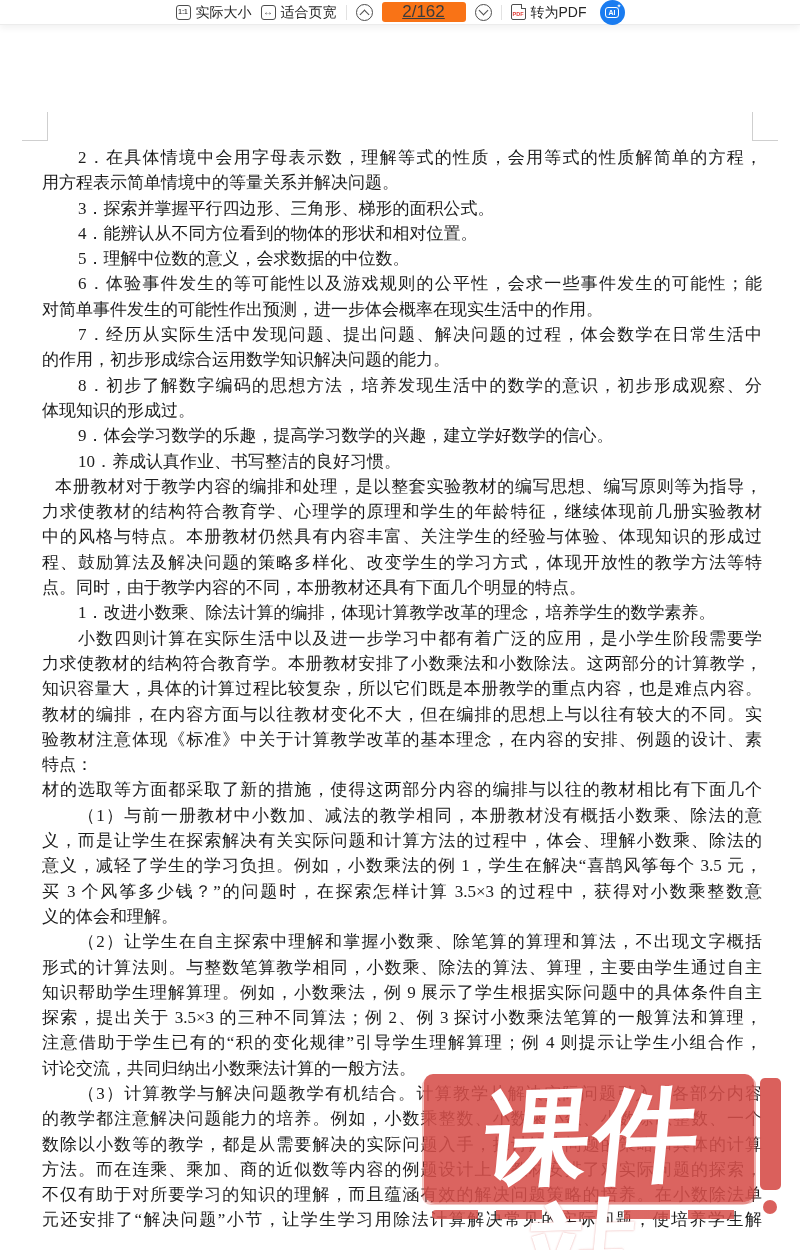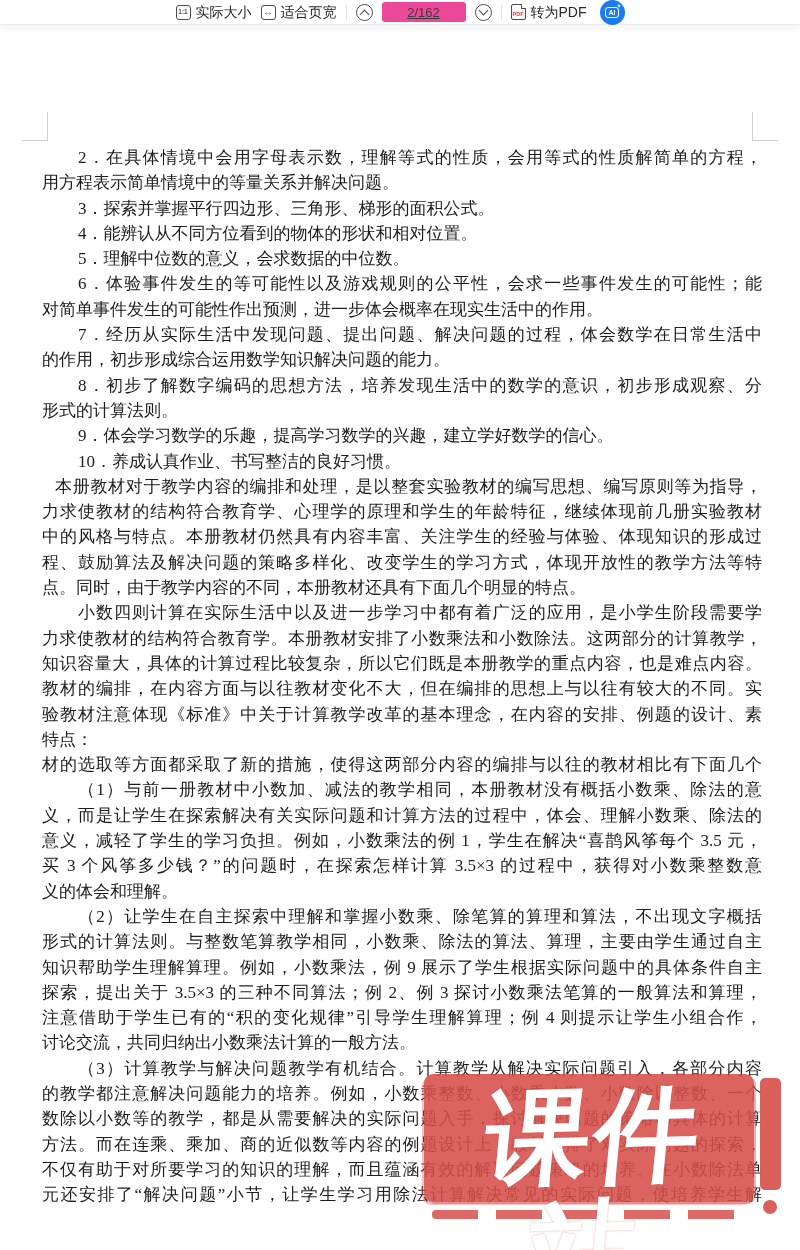--- a/index.html
+++ b/index.html
@@ -18,23 +18,23 @@
             display:flex; align-items:center; justify-content:center;
             font-size:6.5px; font-weight:bold; color:#4d4d4d; }
   .ic-fit { width:15px; height:15px; border:1.3px solid #4d4d4d; border-radius:3px;
             display:flex; align-items:center; justify-content:center;
             font-size:10px; color:#4d4d4d; }
   .ic-circle { width:17px; height:17px; border:1.4px solid #4d4d4d; border-radius:50%;
                display:flex; align-items:center; justify-content:center; }
   .chev { width:7px; height:7px; border-left:1.5px solid #4d4d4d; border-top:1.5px solid #4d4d4d; }
   .chev.up { transform:translateY(2px) rotate(45deg); }
   .chev.down { transform:translateY(-2px) rotate(-135deg); }
-  .pagebox { min-width:84px; height:20px; background:#ec4899; border-radius:3px;
+  .pagebox { min-width:84px; height:20px; background:#f97316; border-radius:3px;
              display:flex; align-items:center; justify-content:center;
-             font-size:13px; color:#3c3c3c;text-decoration:underline; }
+             font-size:17px; color:#3c3c3c;text-decoration:underline; }
   .ic-pdf { position:relative; width:15px; height:16px; border:1.3px solid #4d4d4d;
             border-radius:2px; }
   .ic-pdf .tag { position:absolute; left:1px; bottom:2px; font-size:5.5px; font-weight:bold;
                  color:#e03a34; letter-spacing:0; }
   .ic-pdf .fold { position:absolute; right:-1px; top:-1px; width:5px; height:5px;
                   background:#fff; border-left:1.3px solid #4d4d4d; border-bottom:1.3px solid #4d4d4d; }
   .ai-btn { width:25px; height:25px; border-radius:50%; background:#1a7cf0; cursor:pointer;
             display:flex; align-items:center; justify-content:center; position:relative;
             margin-left:4px; }
   .ai-inner { width:14px; height:11px; border:1.2px solid #fff; border-radius:3px;
@@ -119,28 +119,29 @@
       <div class="docline i2 j">2．在具体情境中会用字母表示数，理解等式的性质，会用等式的性质解简单的方程，</div>
       <div class="docline i0">用方程表示简单情境中的等量关系并解决问题。</div>
       <div class="docline i2">3．探索并掌握平行四边形、三角形、梯形的面积公式。</div>
       <div class="docline i2">4．能辨认从不同方位看到的物体的形状和相对位置。</div>
       <div class="docline i2">5．理解中位数的意义，会求数据的中位数。</div>
       <div class="docline i2 j">6．体验事件发生的等可能性以及游戏规则的公平性，会求一些事件发生的可能性；能</div>
       <div class="docline i0">对简单事件发生的可能性作出预测，进一步体会概率在现实生活中的作用。</div>
       <div class="docline i2 j">7．经历从实际生活中发现问题、提出问题、解决问题的过程，体会数学在日常生活中</div>
       <div class="docline i0">的作用，初步形成综合运用数学知识解决问题的能力。</div>
       <div class="docline i2 j">8．初步了解数字编码的思想方法，培养发现生活中的数学的意识，初步形成观察、分</div>
-      <div class="docline i0">形式的计算法则。</div>
+      <div class="docline i0">体现知识的形成过。</div>
       <div class="docline i2">9．体会学习数学的乐趣，提高学习数学的兴趣，建立学好数学的信心。</div>
       <div class="docline i2">10．养成认真作业、书写整洁的良好习惯。</div>
       <div class="docline i1 j">本册教材对于教学内容的编排和处理，是以整套实验教材的编写思想、编写原则等为指导，</div>
       <div class="docline i0 j">力求使教材的结构符合教育学、心理学的原理和学生的年龄特征，继续体现前几册实验教材</div>
       <div class="docline i0 j">中的风格与特点。本册教材仍然具有内容丰富、关注学生的经验与体验、体现知识的形成过</div>
       <div class="docline i0 j">程、鼓励算法及解决问题的策略多样化、改变学生的学习方式，体现开放性的教学方法等特</div>
       <div class="docline i0">点。同时，由于教学内容的不同，本册教材还具有下面几个明显的特点。</div>
+      <div class="docline i2">1．改进小数乘、除法计算的编排，体现计算教学改革的理念，培养学生的数学素养。</div>
       <div class="docline i2 j">小数四则计算在实际生活中以及进一步学习中都有着广泛的应用，是小学生阶段需要学</div>
       <div class="docline i0 j">力求使教材的结构符合教育学。本册教材安排了小数乘法和小数除法。这两部分的计算教学，</div>
       <div class="docline i0 j">知识容量大，具体的计算过程比较复杂，所以它们既是本册教学的重点内容，也是难点内容。</div>
       <div class="docline i0 j">教材的编排，在内容方面与以往教材变化不大，但在编排的思想上与以往有较大的不同。实</div>
       <div class="docline i0 j">验教材注意体现《标准》中关于计算教学改革的基本理念，在内容的安排、例题的设计、素</div>
       <div class="docline i0">特点：</div>
       <div class="docline i0 j">材的选取等方面都采取了新的措施，使得这两部分内容的编排与以往的教材相比有下面几个</div>
       <div class="docline i2 j">（1）与前一册教材中小数加、减法的教学相同，本册教材没有概括小数乘、除法的意</div>
       <div class="docline i0 j">义，而是让学生在探索解决有关实际问题和计算方法的过程中，体会、理解小数乘、除法的</div>
       <div class="docline i0 j">意义，减轻了学生的学习负担。例如，小数乘法的例 1，学生在解决“喜鹊风筝每个 3.5 元，</div>

